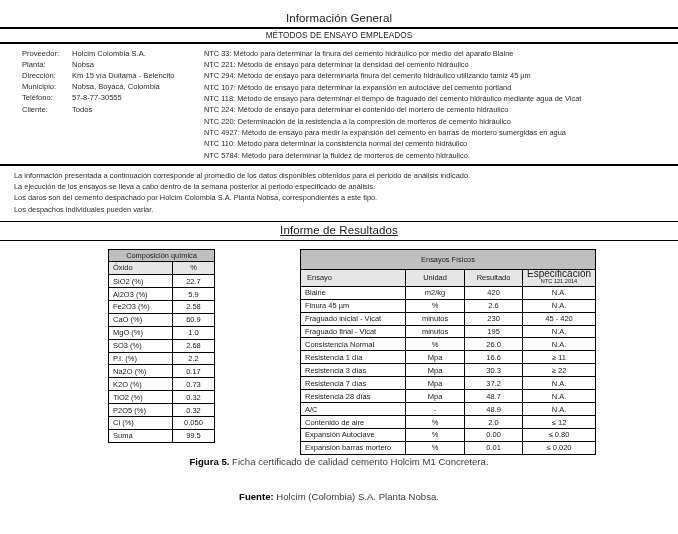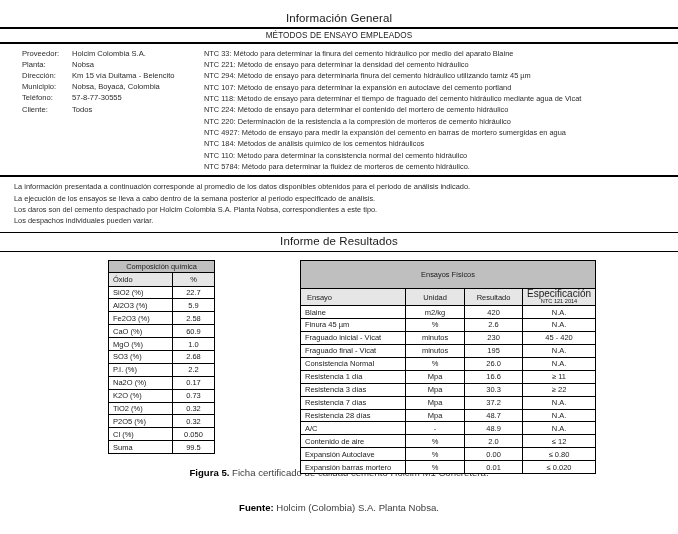--- a/index.html
+++ b/index.html
@@ -110,21 +110,21 @@
     font-size: 7.5px;
     height: 12.95px;
     padding: 0 4px;
     font-weight: 400;
     color: #1a1a1a;
   }
   #phys-table .banner {
     background: #bfbfbf;
     text-align: center;
     font-size: 7.4px;
-    height: 28px;
+    height: 20px;
   }
   #phys-table .subhead td {
     background: #e6e6e6;
     height: 17px;
     text-align: center;
     vertical-align: middle;
   }
   #phys-table .subhead td.left { text-align: left; padding-left: 6px; margin-top: 20px; }
   #phys-table .p-name { text-align: left; padding-left: 4px; width: 112px; }
   #phys-table .p-unit { text-align: center; width: 62px; }
@@ -184,37 +184,36 @@
       </div>
     <div class="methods">
         <div class="method-line">NTC 33: Método para determinar la finura del cemento hidráulico por medio del aparato Blaine</div>
         <div class="method-line">NTC 221: Método de ensayo para determinar la densidad del cemento hidráulico</div>
         <div class="method-line">NTC 294: Método de ensayo para determinarla finura del cemento hidráulico utilizando tamiz 45 µm</div>
         <div class="method-line">NTC 107: Método de ensayo para determinar la expansión en autoclave del cemento portland</div>
         <div class="method-line">NTC 118: Método de ensayo para determinar el tiempo de fraguado del cemento hidráulico mediante agua de Vicat</div>
         <div class="method-line">NTC 224: Método de ensayo para determinar el contenido del mortero de cemento hidráulico</div>
         <div class="method-line">NTC 220: Determinación de  la resistencia a la compresión de morteros de cemento hidráulico</div>
         <div class="method-line">NTC 4927: Método de ensayo para medir la expansión del cemento en barras de mortero sumergidas en agua</div>
-        <div class="method-line">NTC 184: Métodos de análisis químico de los cementos hidráulicos</div>
         <div class="method-line">NTC 110: Método para determinar la consistencia normal del cemento hidráulico</div>
         <div class="method-line">NTC 5784: Método para determinar la fluidez de morteros de cemento hidráulico.</div>
       </div>
   </div>
 
   <div class="rule-thick" style="margin-top:3px;"></div>
 
   <div class="notes">
       <div class="note-line">La información presentada a continuación corresponde al promedio de los datos disponibles obtenidos para el periodo de análisis indicado.</div>
       <div class="note-line">La ejecución de los ensayos se lleva a cabo dentro de la semana posterior al periodo especificado de análisis.</div>
       <div class="note-line">Los daros son del cemento despachado por Holcim Colombia S.A. Planta Nobsa, correspondientes a este tipo.</div>
       <div class="note-line">Los despachos individuales pueden variar.</div>
     </div>
 
   <div class="rule-thin" style="margin-top:6px;"></div>
-  <div class="section-title" style="margin-top:2px;">Informe de Resultados</div>
+  <div class="section-title" style="margin-top:2px;text-decoration:underline;">Informe de Resultados</div>
   <div class="rule-thin" style="margin-top:2px;"></div>
 
   <div class="tables-area">
 
     <table id="chem-table">
       <tbody>
         <tr>
           <td class="banner" colspan="2">Composición química</td>
         </tr>
         <tr class="subhead">

